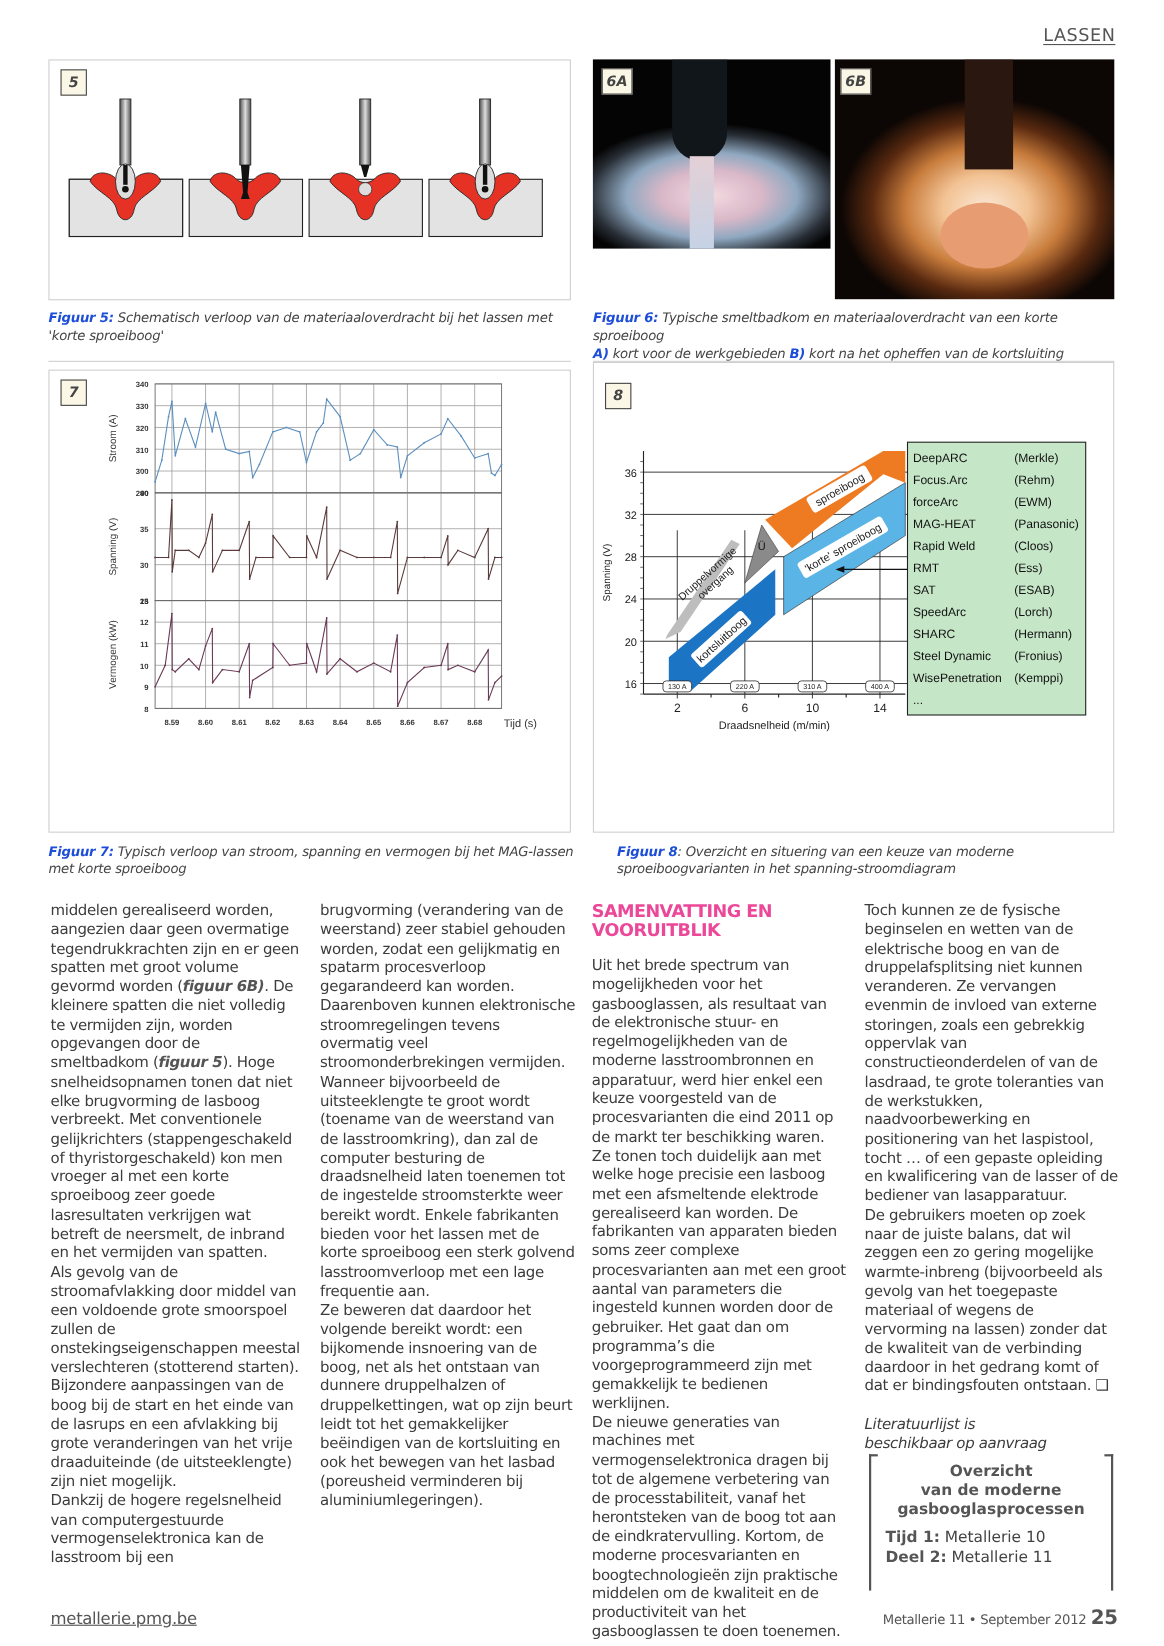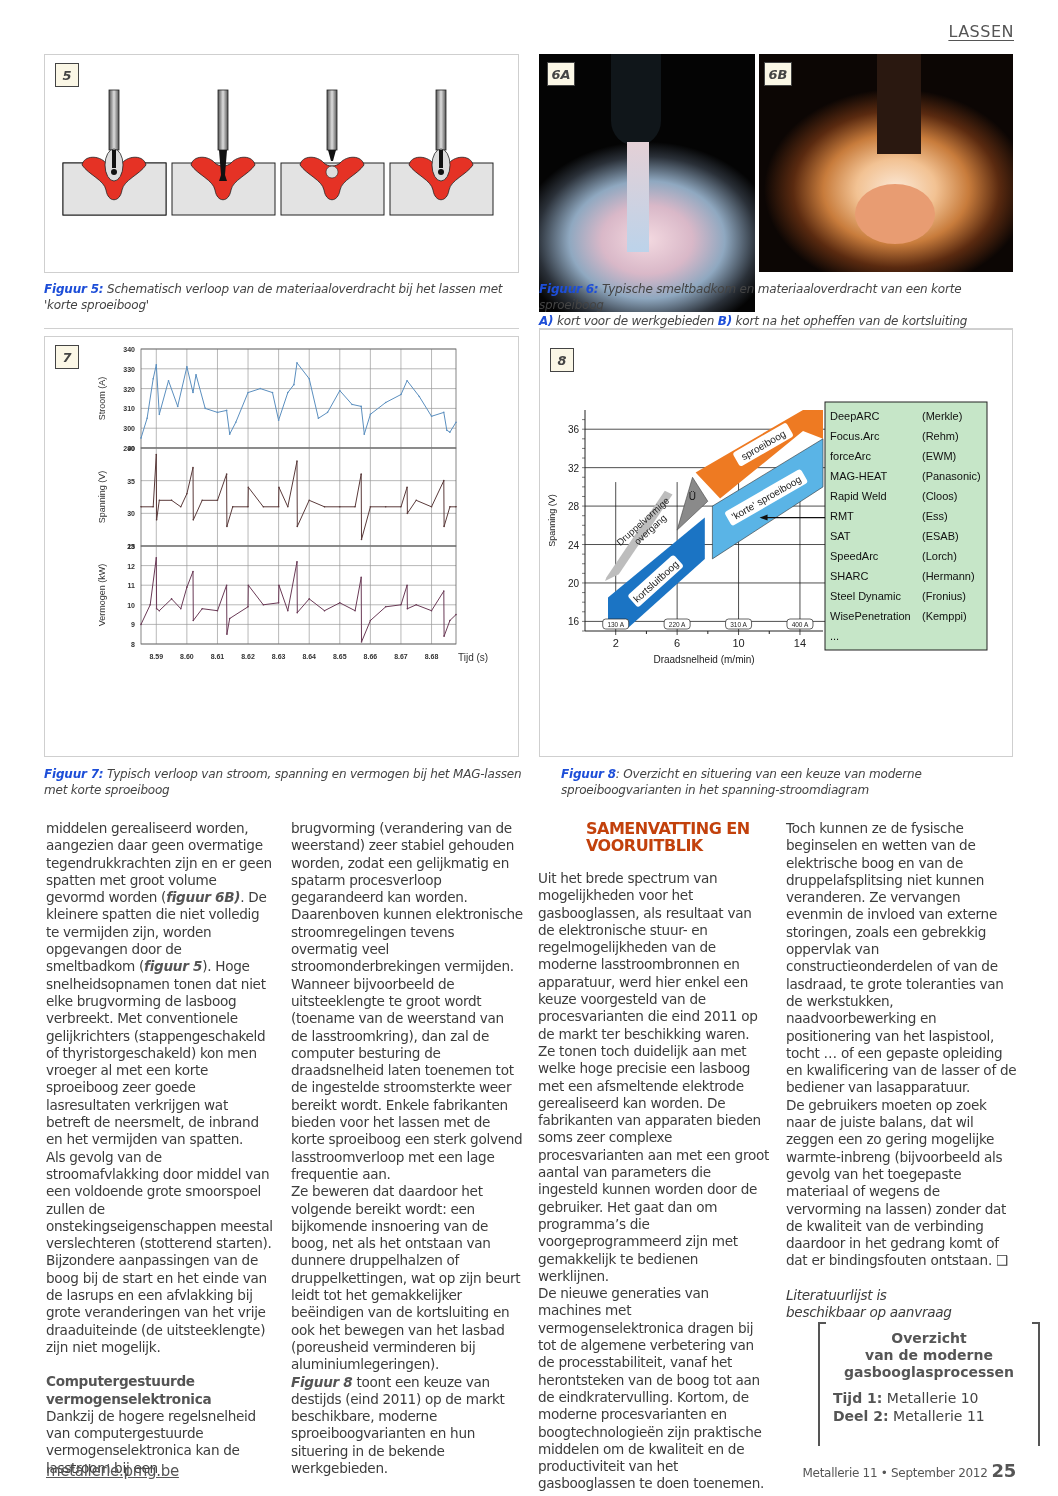--- a/index.html
+++ b/index.html
@@ -13,25 +13,25 @@
   .fig-num.wide { width: 28px; }
 
   .caption { position: absolute; font-size: 12px; font-style: italic; color: #444; line-height: 16px; letter-spacing: -0.2px; }
   .caption b { font-weight: bold; font-style: italic; color: #1d4ed8; }
   .rule { position: absolute; height: 1px; background: #d0d0d0; }
 
   .col { position: absolute; font-size: 13.6px; line-height: 17.3px; color: #3c3c3c; letter-spacing: -0.3px; }
   .col p { margin: 0; }
   .col .hdr { font-weight: bold; color: #555; }
   .col .em { font-weight: bold; font-style: italic; color: #555; }
-  .col h2 { font-size: 16px; line-height: 17px; font-weight: bold; color: #c2410c; margin-bottom: 16px; letter-spacing: -0.5px; margin-left: 48px; }
+  .col h2 { font-size: 16px; line-height: 17px; font-weight: bold; color: #ec4899; margin-bottom: 16px; letter-spacing: -0.5px; }
 
   .photo { position: absolute; overflow: hidden; }
 
-  .sidebox { position: absolute; left: 790px; top: 1322px; width: 222px; height: 124px; margin-left: 28px; }
+  .sidebox { position: absolute; left: 790px; top: 1322px; width: 222px; height: 124px; }
   .sidebox .b-l { position: absolute; left: 0; top: 0; width: 8px; height: 124px; border-left: 2px solid #555; border-top: 2px solid #555; }
   .sidebox .b-r { position: absolute; right: 0; top: 0; width: 8px; height: 124px; border-right: 2px solid #555; border-top: 2px solid #555; }
   .sidebox .title { position: absolute; left: 0; right: 0; top: 8px; text-align: center; font-weight: bold; font-size: 14px; line-height: 17px; color: #555; }
   .sidebox .part { position: absolute; left: 15px; font-size: 14px; color: #444; }
   .sidebox .part b { color: #555; }
 
   .footer-left { position: absolute; left: 46px; top: 1462px; font-size: 15px; color: #555; text-decoration: underline; letter-spacing: -0.3px; }
   .footer-right { position: absolute; right: 42px; top: 1460px; font-size: 12px; color: #555; letter-spacing: -0.3px; }
   .footer-right .pg { font-size: 18px; font-weight: bold; color: #555; margin-left: 4px; }
 
@@ -86,21 +86,21 @@
         <rect x="394" y="95" width="4" height="18" fill="#111"></rect>
         <circle cx="396" cy="117" r="3" fill="#111"></circle>
       </g>
     </svg>
 </div>
 <div class="caption" style="left:44px; top:281px; width:480px;">
   <b>Figuur 5:</b><span> Schematisch verloop van de materiaaloverdracht bij het lassen met 'korte sproeiboog'</span>
 </div>
 <div class="rule" style="left:44px; top:328px; width:475px;"></div>
 
-<div class="photo" style="left:539px; top:54px; width:216px; height:258px; background: radial-gradient(ellipse 60% 38% at 50% 72%, #f3d9e0 0%, #d9b8c8 35%, #8fa8c0 60%, #2a3038 85%, #040404 100%);">
+<div class="photo" style="left:539px; top:54px; width:216px; height:172px; background: radial-gradient(ellipse 60% 38% at 50% 72%, #f3d9e0 0%, #d9b8c8 35%, #8fa8c0 60%, #2a3038 85%, #040404 100%);">
   <div style="position:absolute; left:72px; top:0; width:50px; height:92px; background:#10161a; border-radius:0 0 25px 25px;"></div>
   <div style="position:absolute; left:88px; top:88px; width:22px; height:110px; background:linear-gradient(#e4d0d6,#bcd3ea);"></div>
   <div class="fig-num wide" style="left:8px; top:8px;">6A</div>
 </div>
 <div class="photo" style="left:759px; top:54px; width:254px; height:218px; background: radial-gradient(ellipse 52% 46% at 54% 62%, #fbe8d6 0%, #f2c293 30%, #c87c3c 55%, #5a2a10 78%, #0c0604 100%);">
   <div style="position:absolute; left:118px; top:0; width:44px; height:100px; background:#2a1810;"></div>
   <div style="position:absolute; left:96px; top:130px; width:80px; height:60px; background:#e89c72; border-radius:50%;"></div>
   <div class="fig-num wide" style="left:5px; top:8px;">6B</div>
 </div>
 <div class="caption" style="left:539px; top:281px; width:480px;">
@@ -437,28 +437,26 @@
       <polygon points="219.58064516129033,187.61739130434782 227.58064516129033,184.61739130434782 227.58064516129033,190.61739130434782" fill="#111"></polygon>
     </svg>
 </div>
 <div class="caption" style="left:561px; top:766px; width:480px;">
   <b>Figuur 8</b><span>: Overzicht en situering van een keuze van moderne sproeiboogvarianten in het spanning-stroomdiagram</span>
 </div>
 
 <div class="col" style="left:46px; top:820px; width:228px;">
   <p><span>middelen gerealiseerd worden, aangezien daar geen overmatige tegendrukkrachten zijn en er geen spatten met groot volume gevormd worden (</span><span class="em">figuur 6B)</span><span>. De kleinere spatten die niet volledig te vermijden zijn, worden opgevangen door de smeltbadkom (</span><span class="em">figuur 5</span><span>). Hoge snelheidsopnamen tonen dat niet elke brugvorming de lasboog verbreekt. Met conventionele gelijkrichters (stappengeschakeld of thyristorgeschakeld) kon men vroeger al met een korte sproeiboog zeer goede lasresultaten verkrijgen wat betreft de neersmelt, de inbrand en het vermijden van spatten.</span></p>
   <p>Als gevolg van de stroomafvlakking door middel van een voldoende grote smoorspoel zullen de onstekingseigenschappen meestal verslechteren (stotterend starten). Bijzondere aanpassingen van de boog bij de start en het einde van de lasrups en een afvlakking bij grote veranderingen van het vrije draaduiteinde (de uitsteeklengte) zijn niet mogelijk.</p>
-  <p class="hdr" style="margin-top:17px;">Computergestuurde vermogenselektronica</p>
   <p>Dankzij de hogere regelsnelheid van computergestuurde vermogenselektronica kan de lasstroom bij een</p>
 </div>
 
 <div class="col" style="left:291px; top:820px; width:232px;">
   <p>brugvorming (verandering van de weerstand) zeer stabiel gehouden worden, zodat een gelijkmatig en spatarm procesverloop gegarandeerd kan worden. Daarenboven kunnen elektronische stroomregelingen tevens overmatig veel stroomonderbrekingen vermijden. Wanneer bijvoorbeeld de uitsteeklengte te groot wordt (toename van de weerstand van de lasstroomkring), dan zal de computer besturing de draadsnelheid laten toenemen tot de ingestelde stroomsterkte weer bereikt wordt. Enkele fabrikanten bieden voor het lassen met de korte sproeiboog een sterk golvend lasstroomverloop met een lage frequentie aan.</p>
   <p>Ze  beweren dat daardoor het volgende bereikt wordt: een bijkomende insnoering van de boog, net als het ontstaan van dunnere druppelhalzen of druppelkettingen, wat op zijn beurt leidt tot het gemakkelijker beëindigen van de kortsluiting en ook het bewegen van het lasbad (poreusheid verminderen bij aluminiumlegeringen).</p>
-  <p><span class="em">Figuur 8</span><span> toont een keuze van destijds (eind 2011) op de markt beschikbare, moderne sproeiboogvarianten en hun situering in de bekende werkgebieden.</span></p>
 </div>
 
 <div class="col" style="left:538px; top:820px; width:232px;">
   <h2>SAMENVATTING EN VOORUITBLIK</h2>
   <p>Uit het brede spectrum van mogelijkheden voor het gasbooglassen, als resultaat van de elektronische stuur- en regelmogelijkheden van de moderne lasstroombronnen en apparatuur, werd hier enkel een keuze voorgesteld van de procesvarianten die eind 2011 op de markt ter beschikking waren. Ze tonen toch duidelijk aan met welke hoge precisie een lasboog met een afsmeltende elektrode gerealiseerd kan worden. De fabrikanten van apparaten bieden soms zeer complexe procesvarianten aan met een groot aantal van parameters die ingesteld kunnen worden door de gebruiker. Het gaat dan om programma’s die voorgeprogrammeerd zijn met gemakkelijk te bedienen werklijnen.</p>
   <p>De nieuwe generaties van machines met vermogenselektronica dragen bij tot de algemene verbetering van de processtabiliteit, vanaf het herontsteken van de boog tot aan de eindkratervulling. Kortom, de moderne procesvarianten en boogtechnologieën zijn praktische middelen om de kwaliteit en de productiviteit van het gasbooglassen te doen toenemen.</p>
 </div>
 
 <div class="col" style="left:786px; top:820px; width:232px;">
   <p>Toch kunnen ze de fysische beginselen en wetten van de elektrische boog en van de druppelafsplitsing niet kunnen veranderen. Ze vervangen evenmin de invloed van externe storingen, zoals een gebrekkig oppervlak van constructieonderdelen of van de lasdraad, te grote toleranties van de werkstukken, naadvoorbewerking en positionering van het laspistool, tocht … of een gepaste opleiding en kwalificering van de lasser of de bediener van lasapparatuur.</p>

